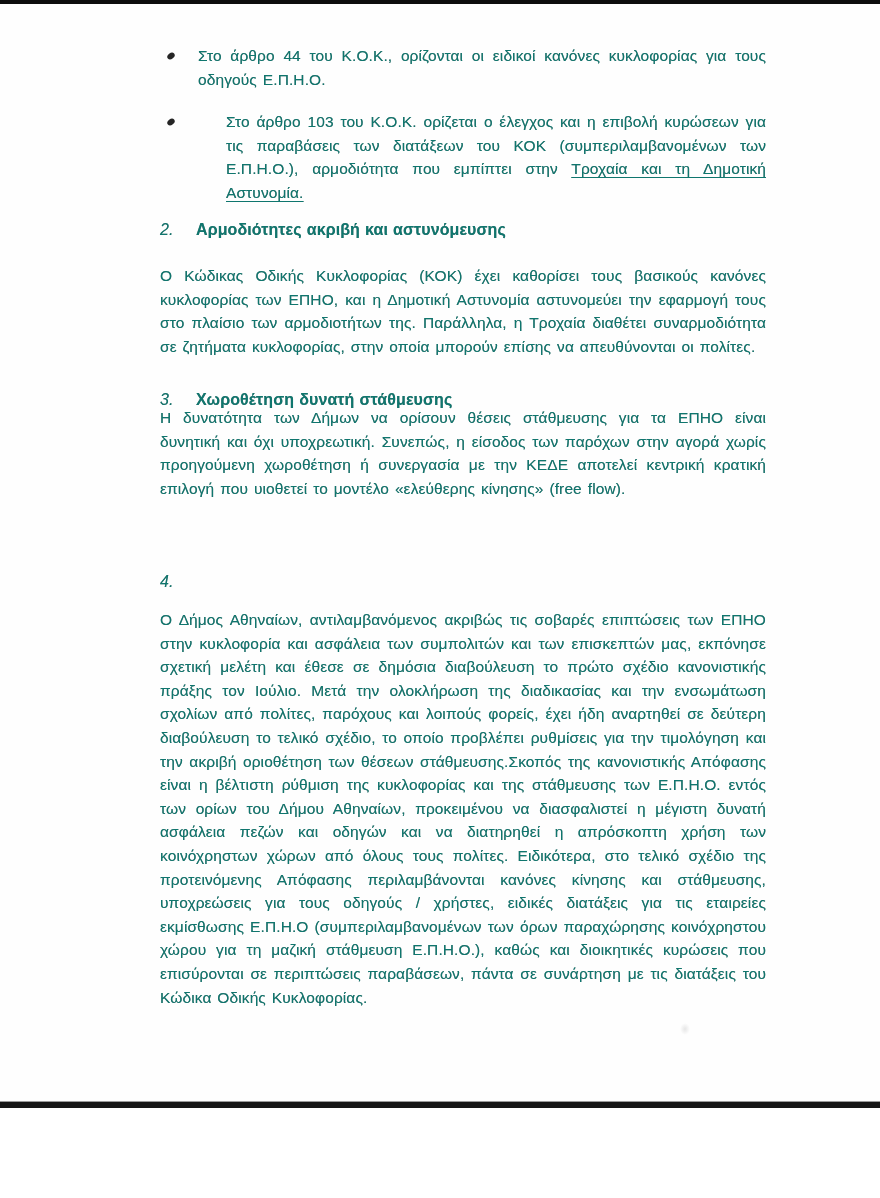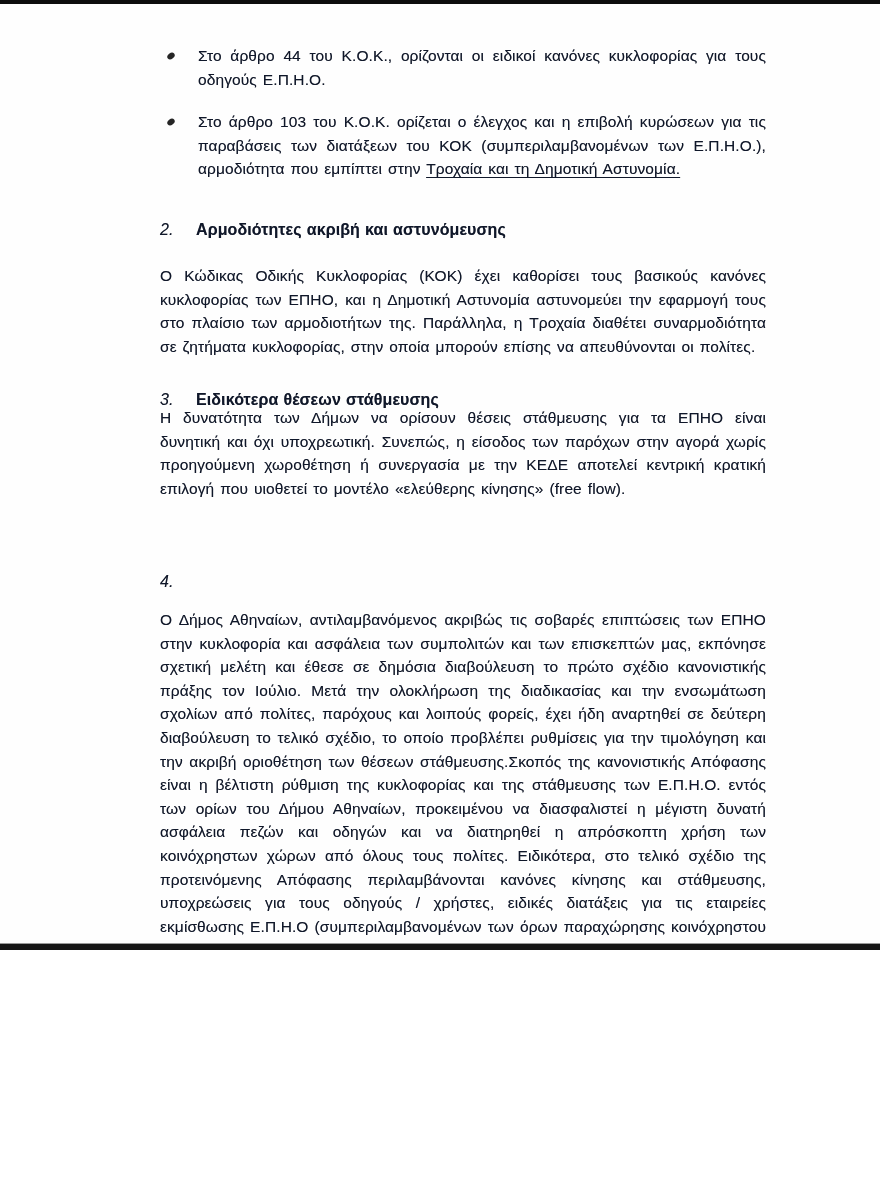--- a/index.html
+++ b/index.html
@@ -3,25 +3,25 @@
 <meta charset="utf-8">
 <style>
   html, body {
     margin: 0;
     padding: 0;
     background: #ffffff;
   }
   .page {
     position: relative;
     width: 880px;
-    height: 950px;
+    height: 1108px;
     background: #fefefe;
     overflow: hidden;
     font-family: "Liberation Sans", "DejaVu Sans", sans-serif;
-    color: #0f172a;
+    color: #0f766e;
   }
   
   .edge-top {
     position: absolute;
     top: 0; left: 0; right: 0;
     height: 4px;
     background: #0d0d0d;
   }
   .edge-bottom {
     position: absolute;
@@ -98,36 +98,36 @@
 
   <div class="edge-top"></div>
 
   <div class="block bullet-item" style="top: 44px;">
     <div class="bullet-marker-col">
       <span class="bullet-glyph"></span>
     </div>
     <div class="bullet-text">Στο άρθρο 44 του Κ.Ο.Κ., ορίζονται οι ειδικοί κανόνες κυκλοφορίας για τους οδηγούς Ε.Π.Η.Ο.</div>
   </div>
 
-  <div class="block bullet-item" style="top: 110px;">
+  <div class="block bullet-item" style="top: 110px; gap: 28px;">
     <div class="bullet-marker-col">
       <span class="bullet-glyph"></span>
     </div>
     <div class="bullet-text"><span>Στο άρθρο 103 του Κ.Ο.Κ. ορίζεται ο έλεγχος και η επιβολή κυρώσεων για τις παραβάσεις των διατάξεων του ΚΟΚ (συμπεριλαμβανομένων των Ε.Π.Η.Ο.), αρμοδιότητα που εμπίπτει στην </span><span class="underlined">Τροχαία και τη Δημοτική Αστυνομία.</span></div>
   </div>
 
   <div class="block heading" style="top: 218px;">
     <span class="heading-number">2.</span>
     <span class="heading-title">Αρμοδιότητες ακριβή και αστυνόμευσης</span>
   </div>
   <div class="block" style="top: 264px;">Ο Κώδικας Οδικής Κυκλοφορίας (ΚΟΚ) έχει καθορίσει τους βασικούς κανόνες κυκλοφορίας των ΕΠΗΟ, και η Δημοτική Αστυνομία αστυνομεύει την εφαρμογή τους στο πλαίσιο των αρμοδιοτήτων της. Παράλληλα, η Τροχαία διαθέτει συναρμοδιότητα σε ζητήματα κυκλοφορίας, στην οποία μπορούν επίσης να απευθύνονται οι πολίτες.</div>
 
   <div class="block heading" style="top: 388px;">
     <span class="heading-number">3.</span>
-    <span class="heading-title">Ειδικότερα θέσεων στάθμευσης</span>
+    <span class="heading-title">Χωροθέτηση δυνατή στάθμευσης</span>
   </div>
   <div class="block" style="top: 406px;">Η δυνατότητα των Δήμων να ορίσουν θέσεις στάθμευσης για τα ΕΠΗΟ είναι δυνητική και όχι υποχρεωτική. Συνεπώς, η είσοδος των παρόχων στην αγορά χωρίς προηγούμενη χωροθέτηση ή συνεργασία με την ΚΕΔΕ αποτελεί κεντρική κρατική επιλογή που υιοθετεί το μοντέλο «ελεύθερης κίνησης» (free flow).</div>
 
   <div class="block heading" style="top: 570px;">
     <span class="heading-number">4.</span>
   </div>
   <div class="block" style="top: 608px;">Ο Δήμος Αθηναίων, αντιλαμβανόμενος ακριβώς τις σοβαρές επιπτώσεις των ΕΠΗΟ στην κυκλοφορία και ασφάλεια των συμπολιτών και των επισκεπτών μας, εκπόνησε σχετική μελέτη και έθεσε σε δημόσια διαβούλευση το πρώτο σχέδιο κανονιστικής πράξης τον Ιούλιο. Μετά την ολοκλήρωση της διαδικασίας και την ενσωμάτωση σχολίων από πολίτες, παρόχους και λοιπούς φορείς, έχει ήδη αναρτηθεί σε δεύτερη διαβούλευση το τελικό σχέδιο, το οποίο προβλέπει ρυθμίσεις για την τιμολόγηση και την ακριβή οριοθέτηση των θέσεων στάθμευσης.Σκοπός της κανονιστικής Απόφασης είναι η βέλτιστη ρύθμιση της κυκλοφορίας και της στάθμευσης των Ε.Π.Η.Ο. εντός των ορίων του Δήμου Αθηναίων, προκειμένου να διασφαλιστεί η μέγιστη δυνατή ασφάλεια πεζών και οδηγών και να διατηρηθεί η απρόσκοπτη χρήση των κοινόχρηστων χώρων από όλους τους πολίτες. Ειδικότερα, στο τελικό σχέδιο της προτεινόμενης Απόφασης περιλαμβάνονται κανόνες κίνησης και στάθμευσης, υποχρεώσεις για τους οδηγούς / χρήστες, ειδικές διατάξεις για τις εταιρείες εκμίσθωσης Ε.Π.Η.Ο (συμπεριλαμβανομένων των όρων παραχώρησης κοινόχρηστου χώρου για τη μαζική στάθμευση Ε.Π.Η.Ο.), καθώς και διοικητικές κυρώσεις που επισύρονται σε περιπτώσεις παραβάσεων, πάντα σε συνάρτηση με τις διατάξεις του Κώδικα Οδικής Κυκλοφορίας.</div>
 
   <div class="smudge"></div>
 

